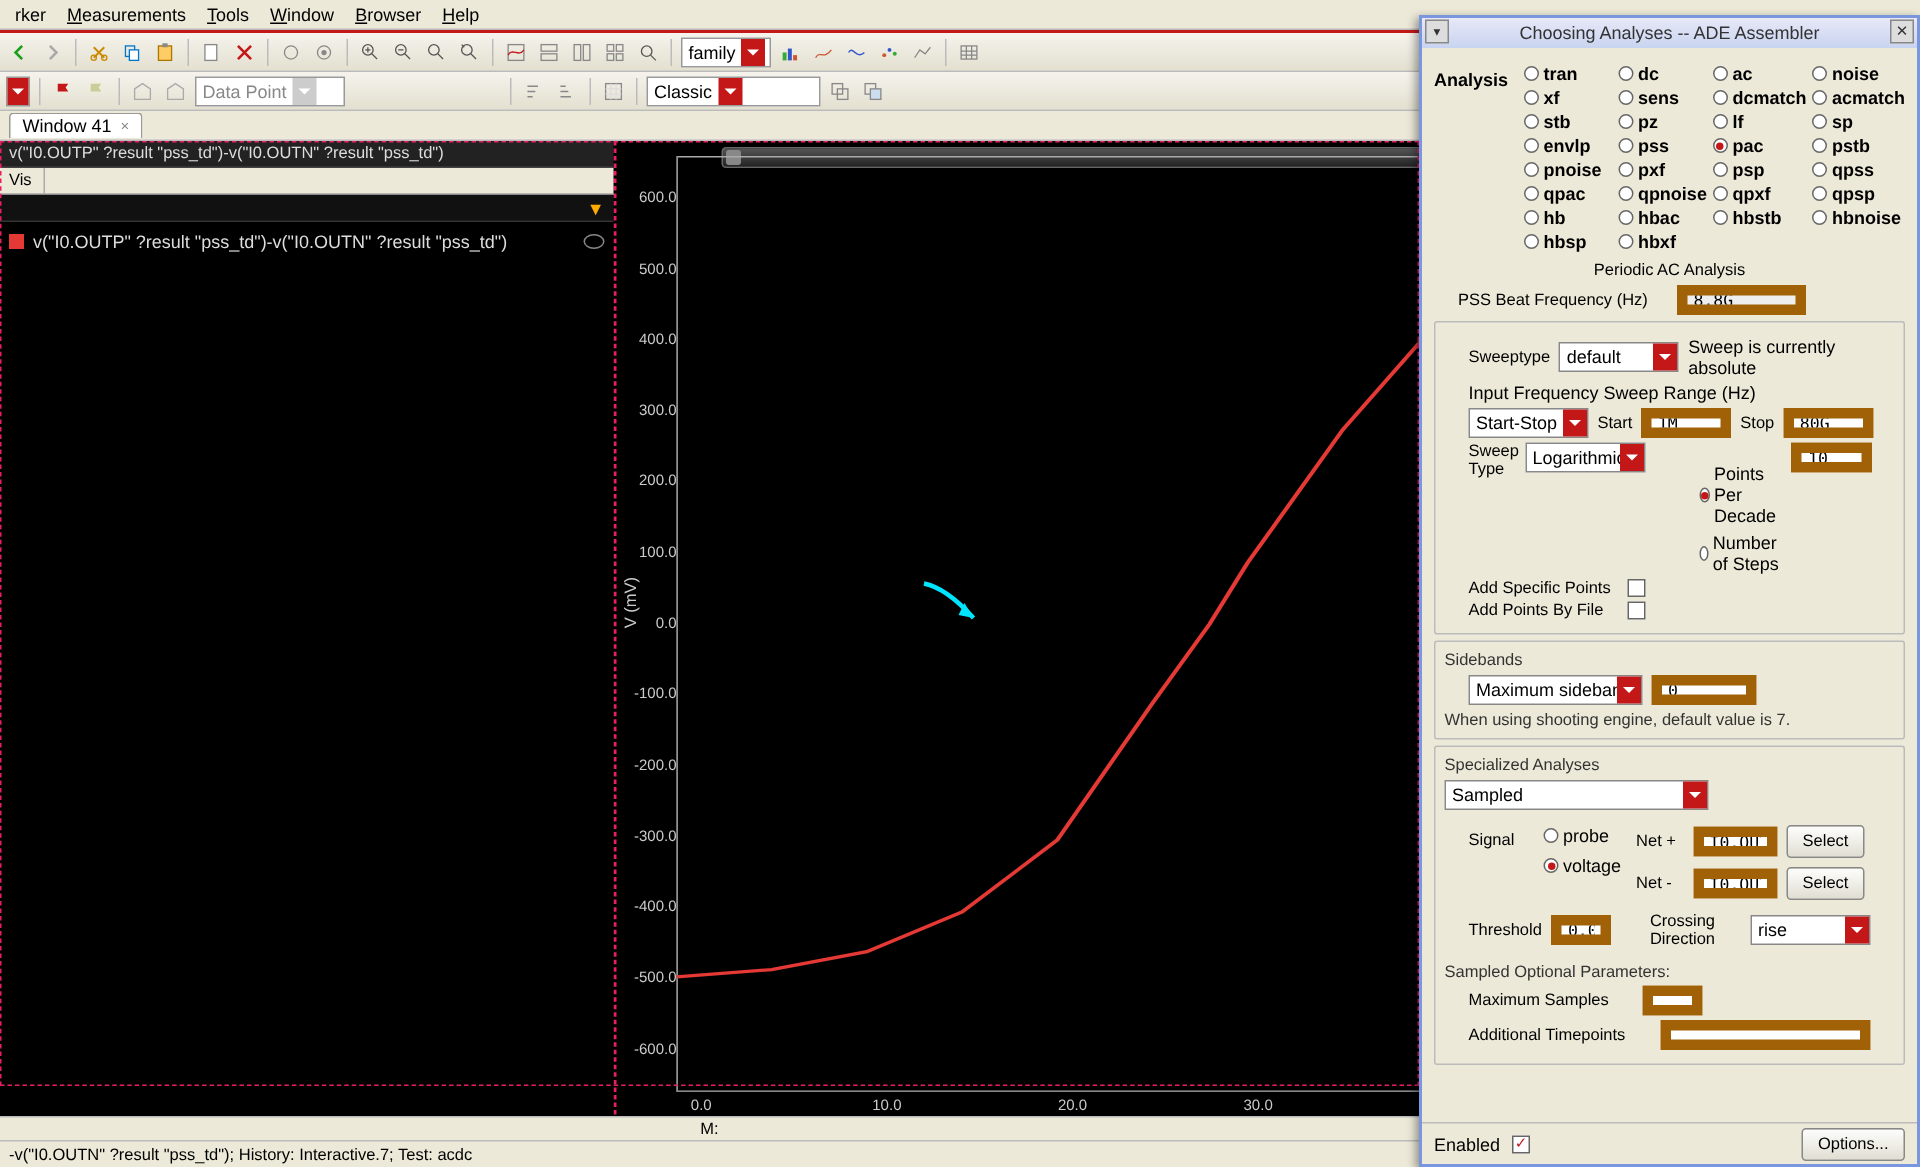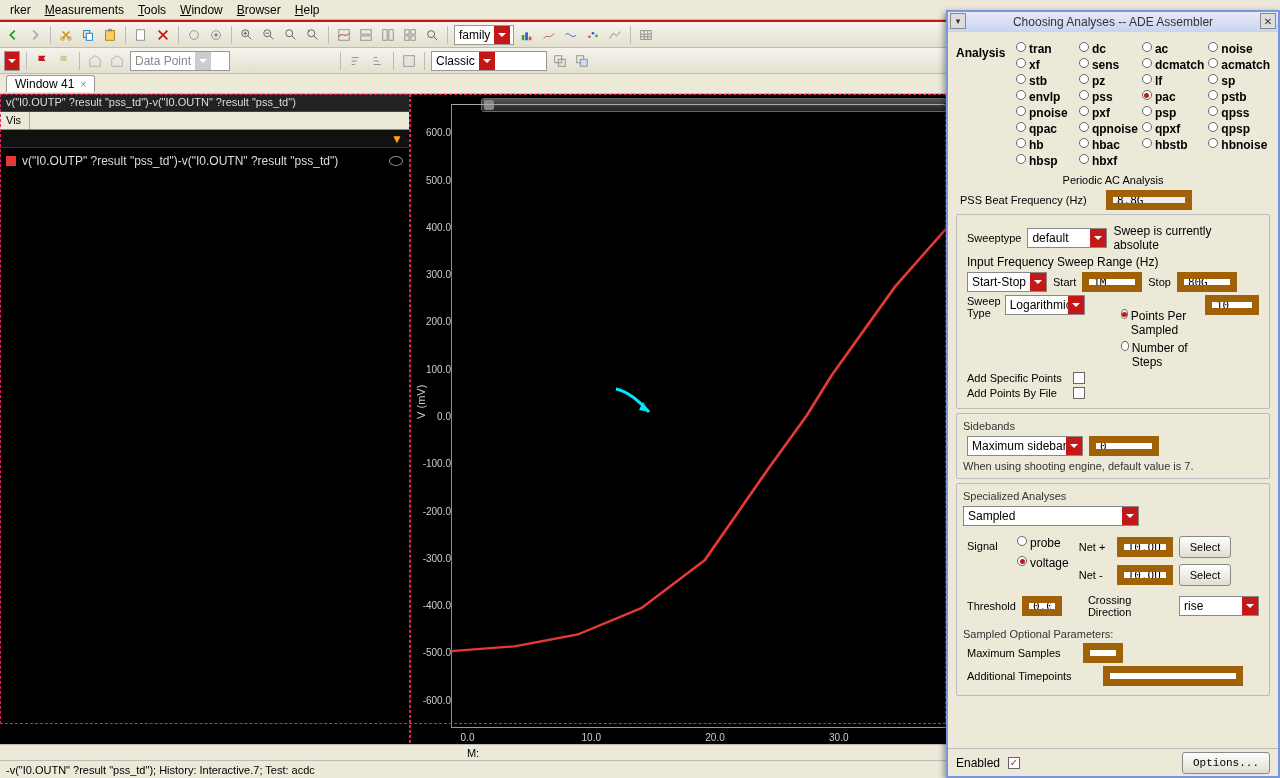--- a/index.html
+++ b/index.html
@@ -55,39 +55,39 @@
 
   
   .dialog { position:absolute; right:0; top:10px; width:334px; bottom:0; background:#ece9d8; border:2px solid #7a96df; box-shadow:-2px 2px 6px rgba(0,0,0,.4); display:flex; flex-direction:column;}
   .dlgtitle { height:20px; background:linear-gradient(#e8e8f8,#c8d4f0); display:flex; align-items:center; justify-content:center; position:relative; font-size:11px; color:#333;}
   .dlgtitle .wicon{position:absolute;left:2px;top:1px;width:16px;height:16px;border:1px solid #888;background:#ddd;font-size:9px;display:flex;align-items:center;justify-content:center;}
   .dlgtitle .wclose{position:absolute;right:2px;top:1px;width:16px;height:16px;border:1px solid #888;background:#ddd;font-size:10px;display:flex;align-items:center;justify-content:center;cursor:pointer;}
   .dlgbody{flex:1;overflow-y:auto;padding:4px 8px 4px 8px;}
   .anrow{display:flex;align-items:flex-start;margin-bottom:2px;font-weight:bold;}
   .anlabel{width:60px;padding-top:4px;}
   .angrid{flex:1;display:grid;grid-template-columns:repeat(4,1fr);gap:2px 4px;}
-  .ropt{display:flex;align-items:flex-start;gap:3px;font-size:11px;cursor:pointer;}
+  .ropt{display:flex;align-items:center;gap:3px;font-size:11px;cursor:pointer;}
   .ropt .rad{width:10px;height:10px;border:1px solid #666;border-radius:50%;display:inline-flex;align-items:center;justify-content:center;background:#fff;}
   .ropt.sel .rad::after{content:"";width:5px;height:5px;border-radius:50%;background:#c41818;}
   .section{border:1px solid #bbb;background:#ece9d8;margin:4px 0;padding:6px;border-radius:2px;}
   .section .title{font-size:11px;color:#333;margin-bottom:4px;}
   .section.top{border:none;padding:2px 0;}
-  .frow{display:flex;align-items:center;gap:6px;margin:3px 4px;font-size:11px;}
+  .frow{display:flex;align-items:center;gap:6px;margin:3px 16px;font-size:11px;}
   .frow label{font-size:11px;}
   .finput{height:20px;border:7px solid #a16207;background:#fff;padding:0 4px;font-family:monospace;font-size:11px;width:70px;}
   .fdrop{height:20px;border:1px solid #888;background:#fff;display:flex;align-items:center;padding:0 4px;font-size:11px;position:relative;min-width:80px;}
   .fdrop .da{width:16px;height:18px;background:#c41818;position:absolute;right:0;top:0;display:flex;align-items:center;justify-content:center;}
   .fdrop .da::after{content:"";border:4px solid transparent;border-top-color:#fff;margin-top:4px;}
   .chk{width:12px;height:12px;border:1px solid #666;background:#fff;display:inline-block;vertical-align:middle;}
   .chk.on::after{content:"✓";color:#c41818;font-size:10px;display:block;line-height:10px;text-align:center;}
   .btn{height:22px;padding:0 10px;border:1px solid #888;background:linear-gradient(#fdfdfc,#e0ded2);border-radius:3px;cursor:pointer;font-size:11px;}
   .hint{font-size:11px;color:#333;margin-top:4px;}
   .centerlbl{text-align:center;font-size:11px;margin:4px 0;}
   .dlgfoot{height:28px;border-top:1px solid #bbb;display:flex;align-items:center;padding:0 8px;gap:8px;background:#ece9d8;}
-  .right{margin-left:auto;font-family:Liberation Mono, monospace;}
+  .right{margin-left:auto;}
 
   .statusbar{position:absolute;left:0;right:334px;bottom:18px;height:16px;background:#ece9d8;border-top:1px solid #bbb;text-align:center;font-size:11px;line-height:16px;}
   .statusbar2{position:absolute;left:0;right:334px;bottom:0;height:18px;background:#ece9d8;border-top:1px solid #bbb;font-size:11px;line-height:18px;padding:0 6px;overflow:hidden;white-space:nowrap;}
   .dashedframe{position:absolute;left:0;top:94px;height:630px;width:946px;border:1px dashed #e91e63;pointer-events:none;}
 </style>
 </head>
 <body>
 
 <div class="menubar">
   <span class="mitem">rker</span>
@@ -570,21 +570,21 @@
         <div style="display:flex;flex-direction:row;gap:4px">
           <label>Sweep Type</label>
           <div class="fdrop" style="width:76px">
               <span>Logarithmic</span>
               <span class="da"></span>
             </div>
         </div>
         <div style="margin-left:30px;display:flex;flex-direction:column;gap:4px;margin-top:14px">
           <span class="ropt sel">
               <span class="rad"></span>
-              <span>Points Per Sampled</span>
+              <span>Points Per Decade</span>
             </span>
           <span class="ropt">
               <span class="rad"></span>
               <span>Number of Steps</span>
             </span>
         </div>
         <input class="finput" style="width: 54px; margin-left: auto; margin-top: 0px;" value="10">
       </div>
       <div class="frow">
           <label style="width:100px">Add Specific Points</label>

